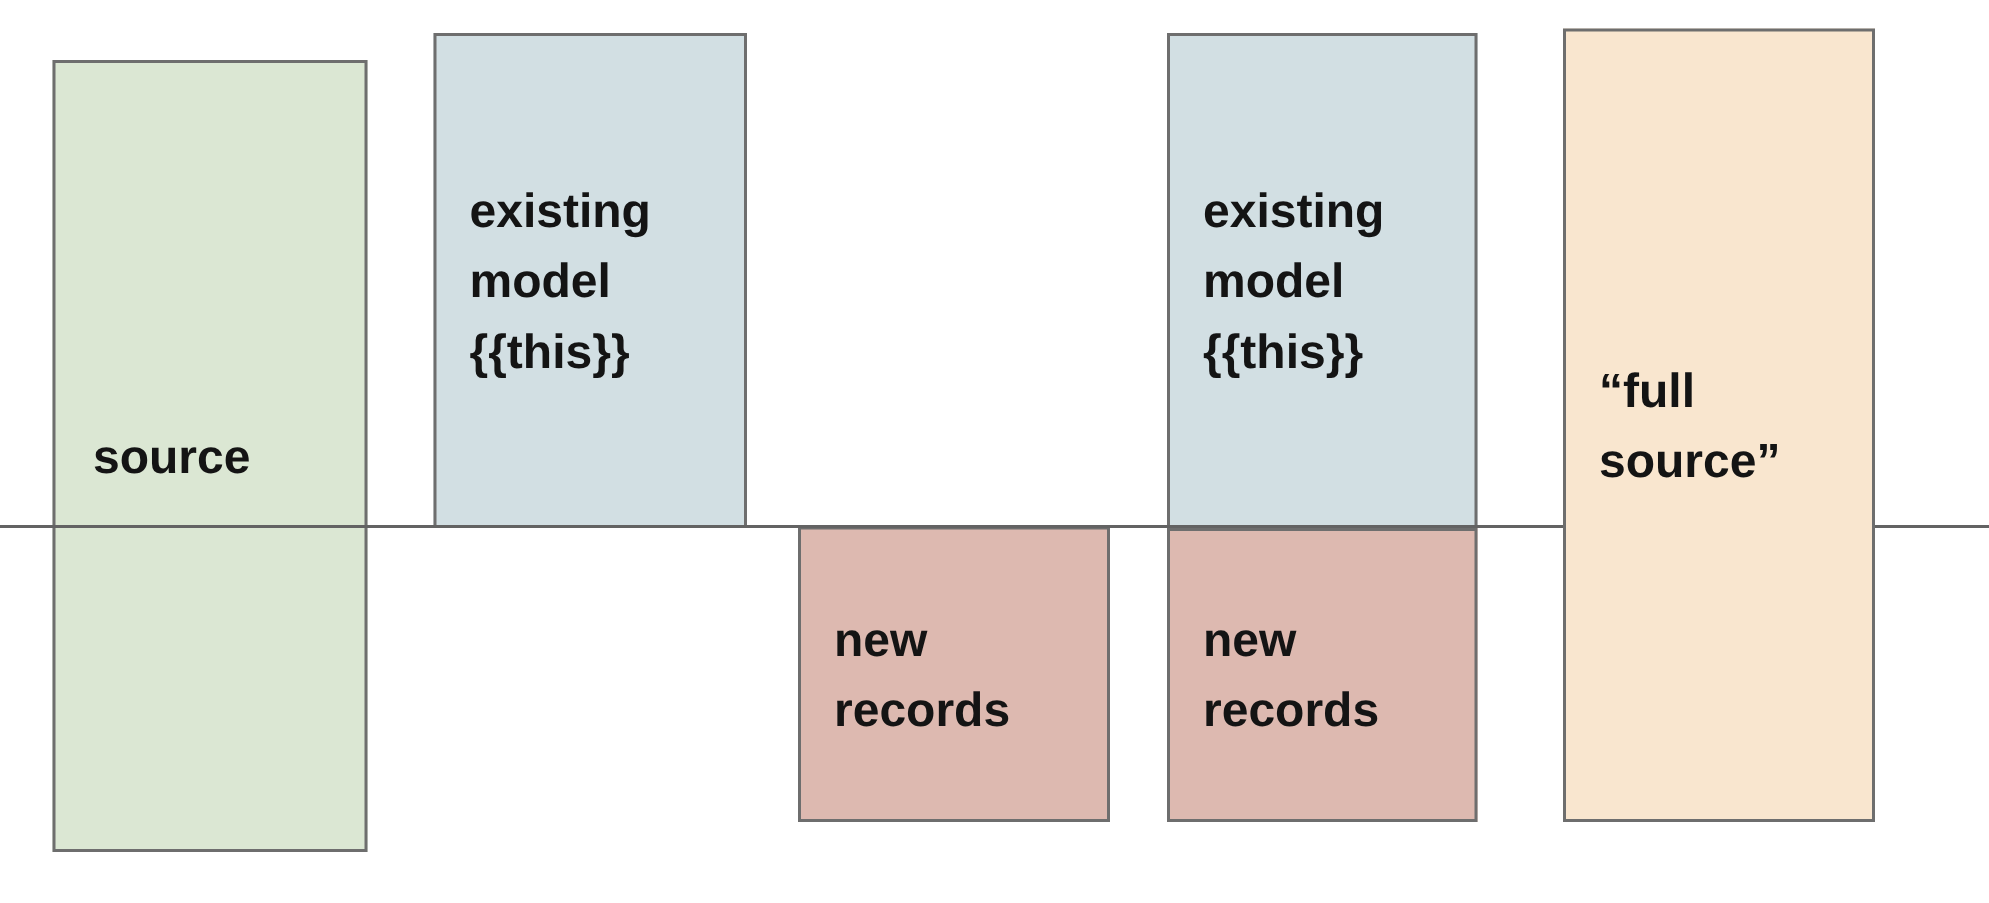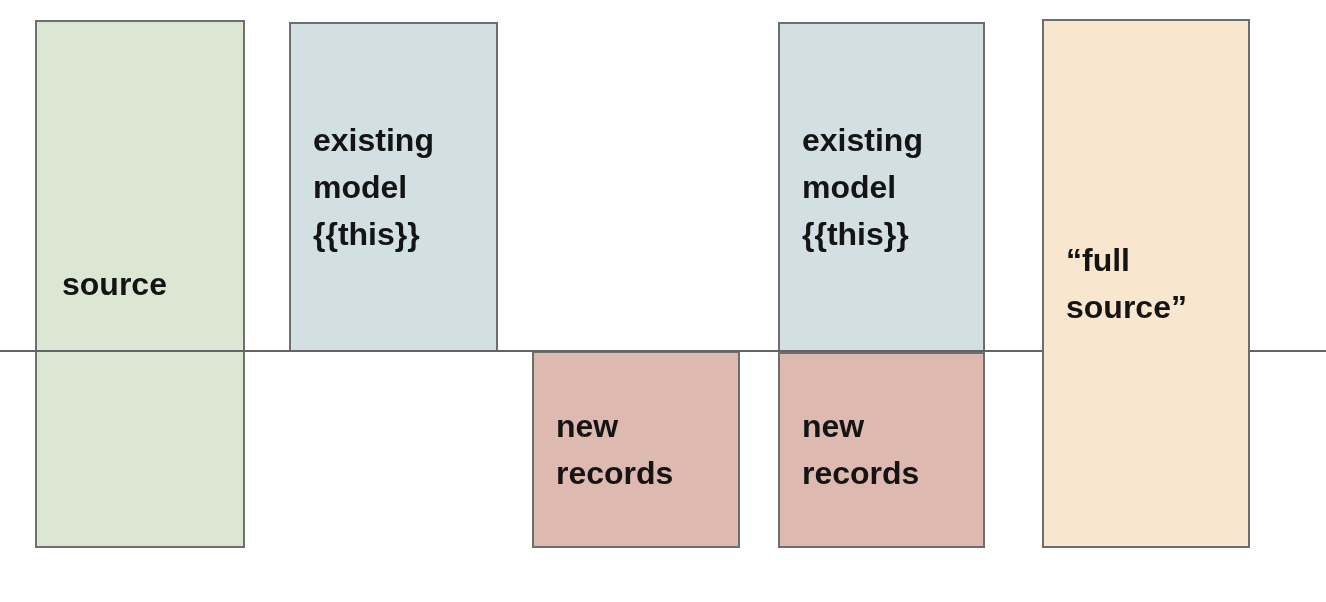--- a/index.html
+++ b/index.html
@@ -52,21 +52,21 @@
   .box-new-right       { left: 778px;  top: 352px; width: 207px; height: 196px; }
   .box-full-refresh    { left: 1042px; top: 19px;  width: 208px; height: 529px; z-index: 3; }
 </style>
 </head>
 <body>
 
 <div class="canvas">
 
   <div class="baseline" style="background-color: rgb(99, 99, 99);"></div>
 
-  <div class="box box-source" style="background-color: rgb(219, 231, 211);">
+  <div class="box box-source" style="background-color: rgb(219, 231, 211); margin-top: 20px;">
     <span class="label">source</span>
   </div>
 
   <div class="box box-existing-left" style="background-color: rgb(210, 223, 227);">
     <span class="label">existing
 model
 {{this}}</span>
   </div>
 
   <div class="box box-new-left" style="background-color: rgb(221, 185, 176);">

